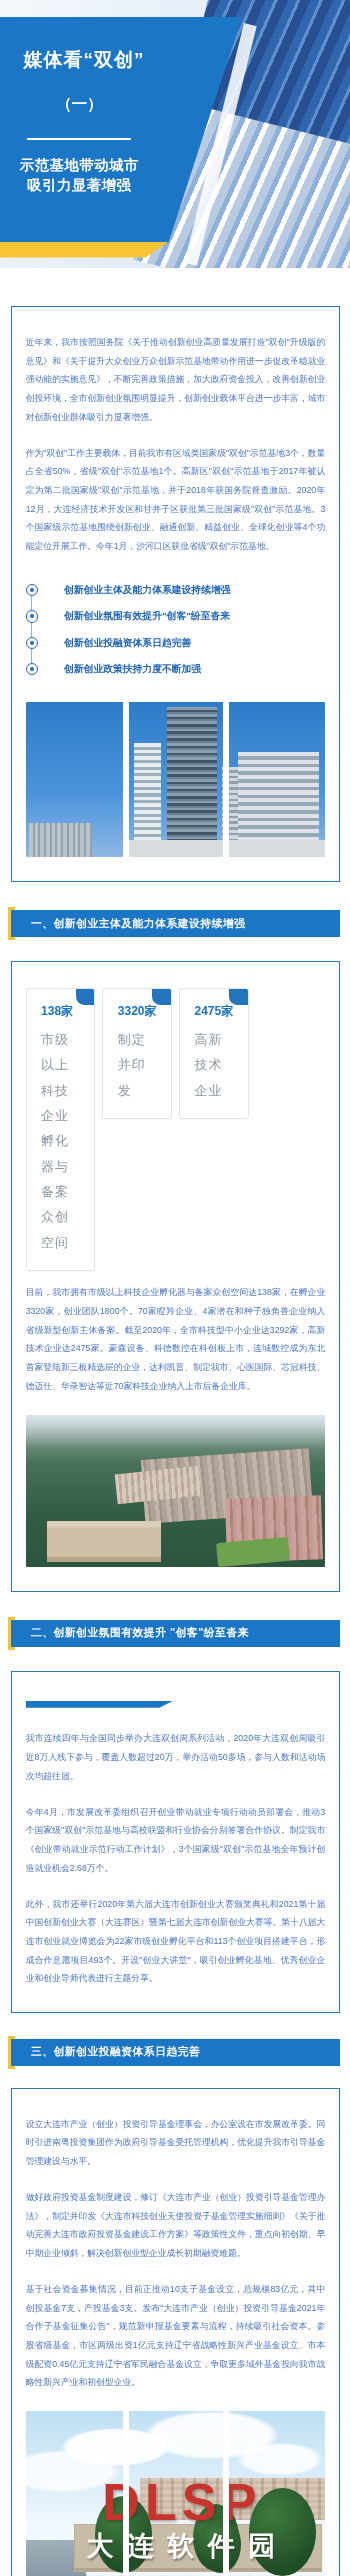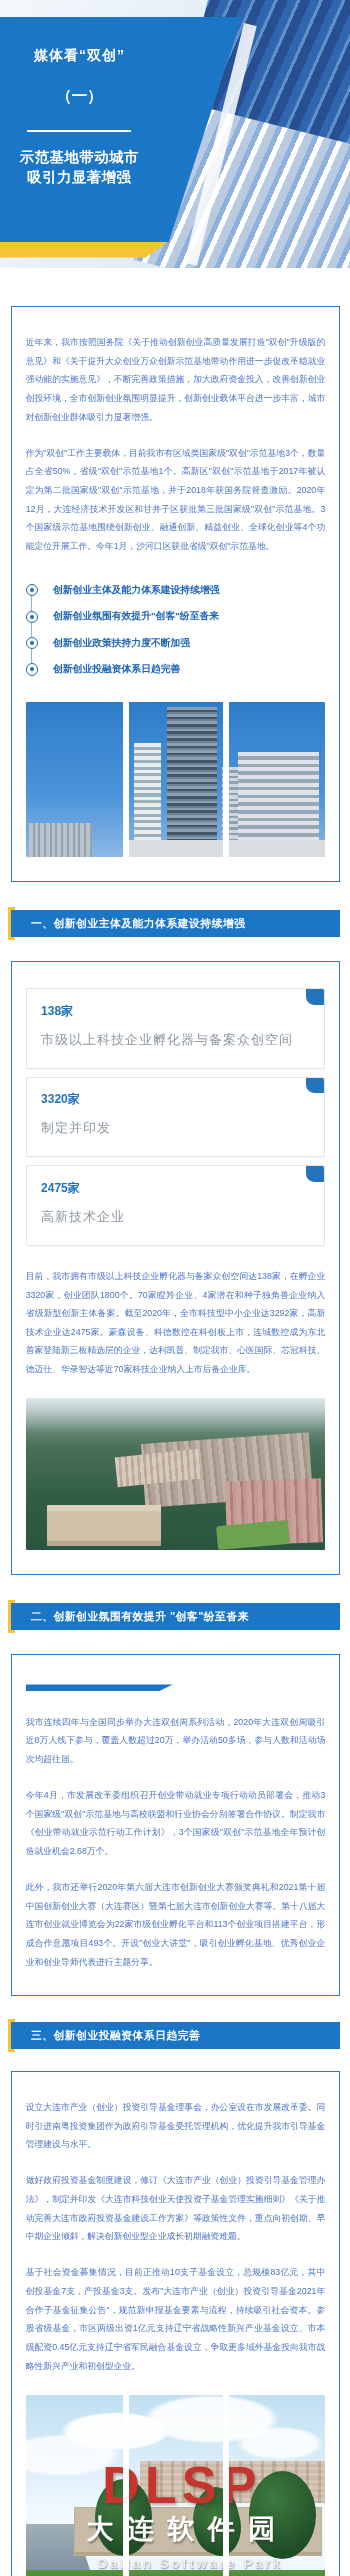--- a/index.html
+++ b/index.html
@@ -10,49 +10,49 @@
   .hb1{position:absolute;top:-31px;right:-36px;width:196px;height:222px;transform:rotate(14deg);
        background:repeating-linear-gradient(100deg,#2f66ae 0 8.2px,#5e91cc 8.2px 11.3px,#274f92 11.3px 20.6px);}
   .hb2{position:absolute;top:124px;right:-20.6px;width:222px;height:165px;transform:rotate(14deg);
        background:repeating-linear-gradient(100deg,#ffffff 0 5.2px,#b9cbe2 5.2px 13.4px,#8fb0d8 13.4px 18.5px);}
   .hb3{position:absolute;top:20.6px;right:124px;width:13.4px;height:247px;transform:rotate(14deg);background:rgba(255,255,255,.85);}
   .hero-blue{position:absolute;left:0;top:16.5px;width:100%;height:226px;background:#1b76c5;
        clip-path:polygon(0 0,69% 0,48% 100%,0 100%);}
   .hero-yellow{position:absolute;left:0;top:242px;width:100%;height:15.5px;background:#f7c433;
        clip-path:polygon(0 0,47.8% 0,41.5% 100%,0 100%);}
   .hero-text{position:absolute;left:14.4px;top:47px;width:130px;text-align:center;color:#fff;z-index:3;}
-  .hero-title{font-size:14px;font-weight:bold;letter-spacing:1px;white-space:nowrap;}
+  .hero-title{font-size:19px;font-weight:bold;letter-spacing:1px;white-space:nowrap;text-align:right;}
   .hero-no{font-size:15.5px;font-weight:bold;margin-top:20.6px;}
   .hero-line{width:104px;height:2.1px;background:#fff;margin:23px auto 0;}
   .hero-tag{font-size:14.4px;font-weight:bold;margin-top:16.5px;line-height:1.35;letter-spacing:0.5px;}
 
   
   .panel{border:1.5px solid #2b77c2;margin:0 11.3px;padding:26px 13.4px 24px;background:#fff;}
   .panel-intro{margin-top:38px;}
   .para{color:#4b74c4;font-size:8.8px;line-height:2.12;text-align:justify;margin:0 0 17.5px;}
   .para:last-child{margin-bottom:0;}
 
   
   .bullets{list-style:none;margin:21.6px 0 19.6px;padding:0;position:relative;}
   .bullets::before{content:'';position:absolute;left:5.7px;top:13.4px;bottom:13.4px;width:0.5px;background:#8fb2dd;}
-  .bullet{display:flex;align-items:center;gap:15px;padding:6.7px 0;position:relative;}
+  .bullet{display:flex;gap:26px;padding:6.7px 0;position:relative;}
   .bullet-icon{width:10.3px;height:10.3px;border:1px solid #2569b8;border-radius:50%;background:#fff;
        display:flex;align-items:center;justify-content:center;flex:none;position:relative;z-index:1;}
   .bullet-icon::after{content:'';width:4.1px;height:4.1px;border-radius:50%;background:#2569b8;}
   .bullet-text{color:#2166b4;font-weight:bold;font-size:9.8px;}
 
   
   .banner{position:relative;margin:0 11.3px;}
   .banner .tab{position:absolute;left:-3.6px;top:-3.1px;bottom:-3.1px;width:7.7px;background:#f7c433;}
   .banner .bar{position:relative;background:#1b76c5;height:27px;display:flex;align-items:center;padding-left:19.6px;}
   .banner .bar span{color:#fff;font-weight:bold;font-size:10.8px;letter-spacing:0.5px;}
   .gap55{height:28px;} .gap46{height:24px;} .gap50{height:26px;} .gap42{height:21.6px;}
 
   
-  .stats{display:grid;grid-template-columns:1fr;gap:8.2px 7.2px;align-items:start;margin-bottom:21px;}
+  .stats{display:grid;grid-template-columns:1fr 1fr 1fr 1fr;gap:8.2px 7.2px;align-items:start;margin-bottom:12px;}
   .stat{position:relative;border:0.5px solid #dfe6ec;border-radius:2.1px;padding:13.4px 14.4px 15.5px;background:#fff;box-shadow:0 0.5px 1px rgba(0,0,0,.03);}
   .stat-corner{position:absolute;top:0;right:0;width:18.5px;height:15.5px;background:#2373bd;border-radius:0 1.5px 0 8.2px;}
   .stat-value{color:#1a73c0;font-size:12px;font-weight:bold;margin-bottom:7.2px;}
   .stat-label{color:#8c97a1;font-size:13px;line-height:1.95;letter-spacing:1px;}
 
   
   .pennant{width:147px;height:6.7px;background:#1b76c5;margin:3.1px 0 21.6px;
        clip-path:polygon(0 0,100% 0,91% 100%,0 100%);}
 
   
@@ -140,25 +140,25 @@
     <li class="bullet">
       <span class="bullet-icon"></span>
       <span class="bullet-text">创新创业主体及能力体系建设持续增强</span>
     </li>
     <li class="bullet">
       <span class="bullet-icon"></span>
       <span class="bullet-text">创新创业氛围有效提升"创客"纷至沓来</span>
     </li>
     <li class="bullet">
       <span class="bullet-icon"></span>
+      <span class="bullet-text">创新创业投融资体系日趋完善</span>
+    </li>
+    <li class="bullet">
+      <span class="bullet-icon"></span>
       <span class="bullet-text">创新创业政策扶持力度不断加强</span>
-    </li>
-    <li class="bullet">
-      <span class="bullet-icon"></span>
-      <span class="bullet-text">创新创业投融资体系日趋完善</span>
     </li>
   </ul>
 
   <div class="photo strip1">
     <div class="t t0"></div>
     <div class="t t1"></div>
     <div class="t t2"></div>
     <div class="t t3"></div>
     <div class="t t4"></div>
     <div class="podium"></div>

